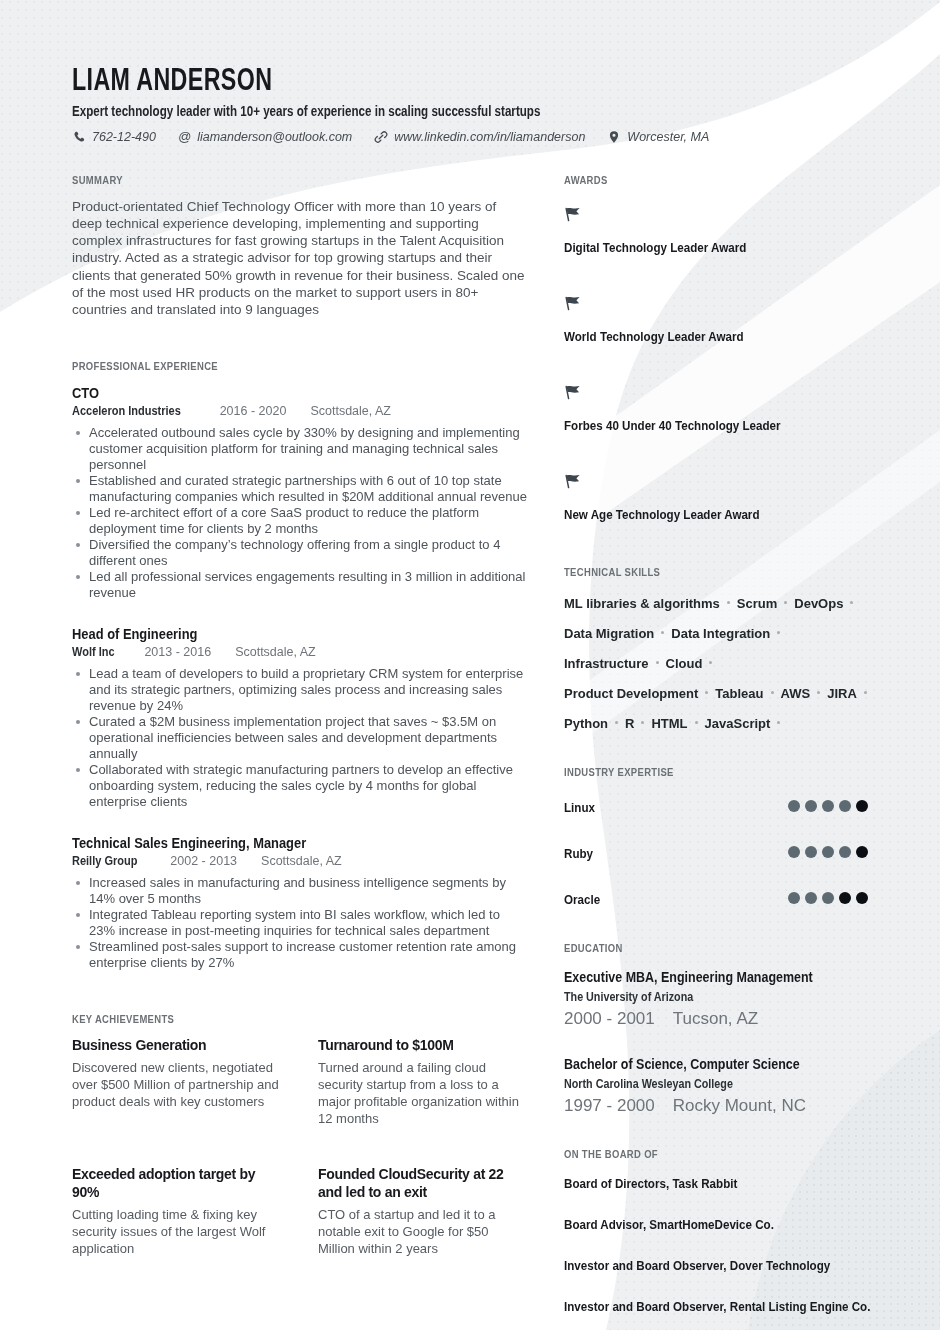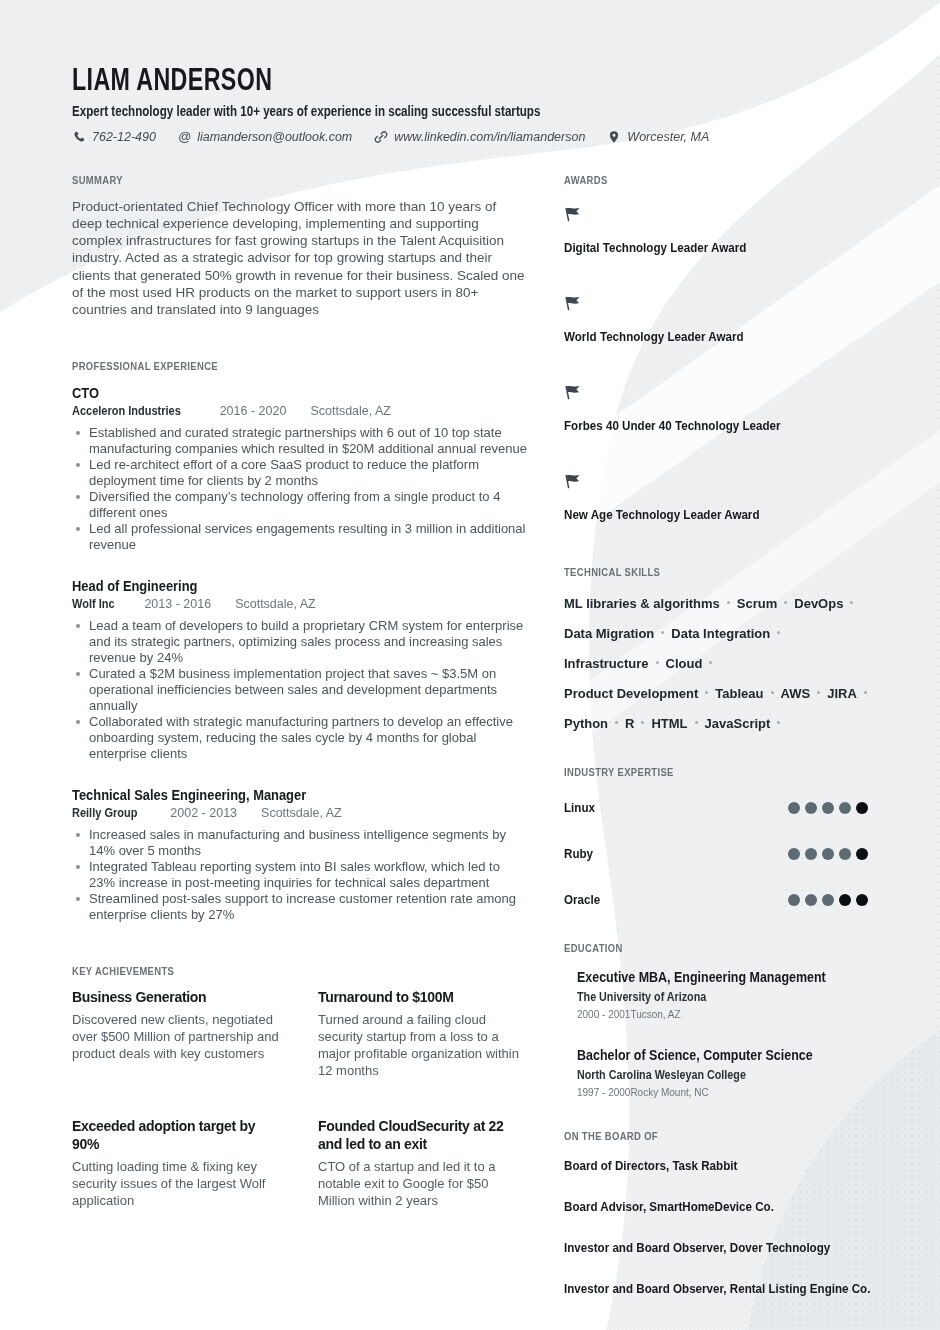--- a/index.html
+++ b/index.html
@@ -51,31 +51,31 @@
   .award{display:flex;align-items:flex-start;gap:16px;margin-bottom:39px;flex-direction:column;}
   .award-label{font-size:13.5px;font-weight:700;color:#17191d;line-height:17px;}
   .flag{width:17px;height:17px;flex:none;margin-top:0;}
 
   
   .skill-line{margin-bottom:12px;line-height:17px;}
   .skill{font-size:13px;font-weight:700;color:#22272b;}
   .sep{display:inline-block;width:3px;height:3px;border-radius:50%;background:#a7adb2;vertical-align:middle;margin:0 7px 2px 7px;}
 
   
-  .exp-row{display:flex;align-items:center;justify-content:space-between;margin-bottom:31px;padding-right:40px;}
+  .exp-row{display:flex;align-items:flex-start;justify-content:space-between;margin-bottom:31px;padding-right:40px;}
   .exp-name{font-size:13.5px;font-weight:700;color:#17191d;}
   .dots{display:flex;gap:5px;}
   .dot{width:12px;height:12px;border-radius:50%;background:#5d6a72;display:inline-block;}
   .dot[data-level="b"]{background:#0b0f13;}
 
   
-  .edu{margin-bottom:26px;margin-left:13px;}
+  .edu{margin-bottom:26px;}
   .edu-degree{font-size:14.5px;font-weight:700;color:#17191d;margin-bottom:2px;}
   .edu-school{font-size:12.5px;font-weight:700;color:#2c3136;margin-bottom:5px;}
-  .edu-meta{display:flex;font-size:10px;color:#6e747a;}
+  .edu-meta{display:flex;gap:18px;font-size:17px;color:#6e747a;}
 
   
   .board-item{margin-bottom:26px;font-size:13.5px;font-weight:700;color:#17191d;}
 </style>
 </head>
 <body>
 
 <div class="page">
 
   <svg class="bg" viewBox="0 0 940 1330" preserveAspectRatio="none">
@@ -146,20 +146,21 @@
 
               <div class="job">
                 <div class="job-title cond">CTO</div>
                 <div class="job-meta">
                   <span class="job-company cond">Acceleron Industries</span>
                   <span>2016 - 2020</span>
                   <span>Scottsdale, AZ</span>
                 </div>
                 <ul class="bullets">
 
+                    <li>Accelerated outbound sales cycle by 330% by designing and implementing customer acquisition platform for training and managing technical sales personnel</li>
 
                     <li>Established and curated strategic partnerships with 6 out of 10 top state manufacturing companies which resulted in $20M additional annual revenue</li>
 
                     <li>Led re-architect effort of a core SaaS product to reduce the platform deployment time for clients by 2 months</li>
 
                     <li>Diversified the company’s technology offering from a single product to 4 different ones</li>
 
                     <li>Led all professional services engagements resulting in 3 million in additional revenue</li>
                   </ul>
               </div>

